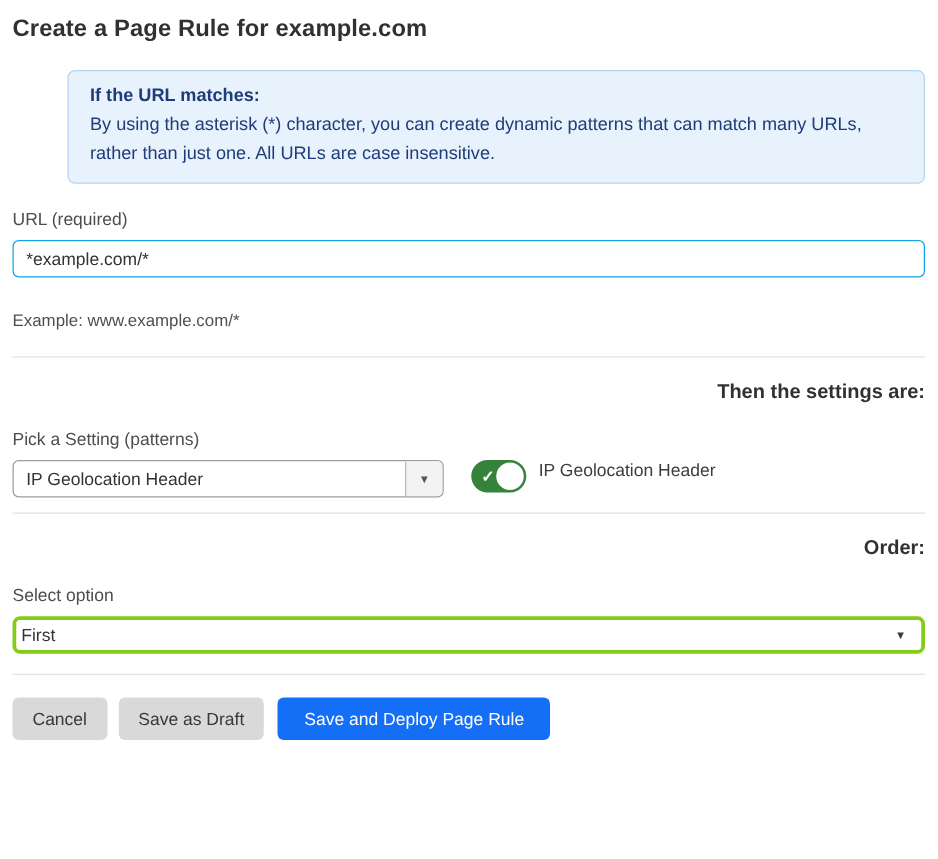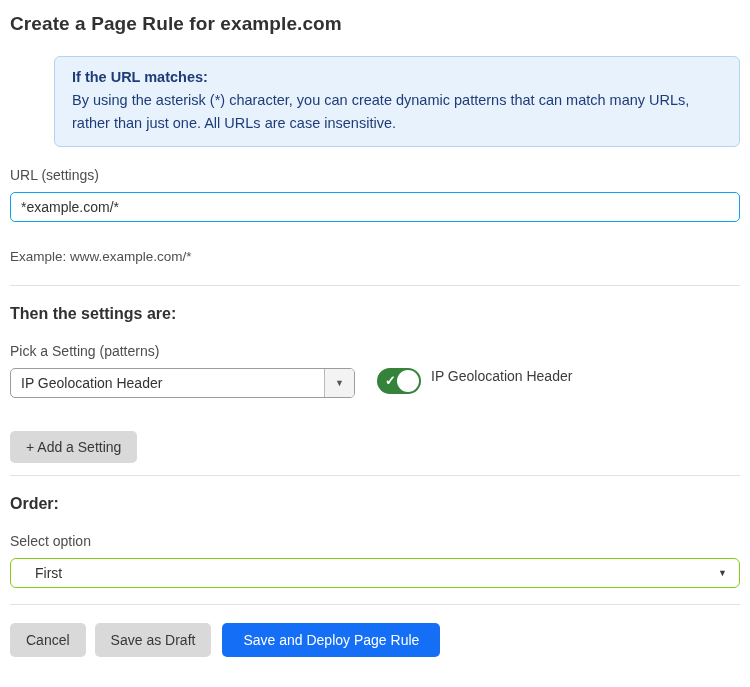--- a/index.html
+++ b/index.html
@@ -56,20 +56,21 @@
     border: none; border-top: 1px solid #e2e2e2;
     margin: 0;
   }
   .divider-1 { margin-top: 17px; }
   .divider-2 { margin-top: 12px; }
   .divider-3 { margin-top: 16px; }
 
   .section-heading {
     font-size: 16px; font-weight: bold; color: #313131;
     margin: 19px 0 0 0;
+    text-align: right;
   }
 
   
   .settings-row { display: flex; align-items: flex-start; margin-top: 6px; }
   .setting-select {
     display: flex; align-items: stretch;
     width: 345px; height: 30px;
     border: 1px solid #9c9c9c; border-radius: 5px;
     background: #fff; overflow: hidden; cursor: pointer;
   }
@@ -117,22 +118,22 @@
     border: none; border-radius: 5px;
     font-size: 14px; font-family: "Liberation Sans", sans-serif;
     cursor: pointer;
   }
   .add-setting-btn { margin-top: 33px; }
 
   
   .order-select {
     display: flex; align-items: center;
     width: 100%; height: 30px;
-    border: 1px solid #84cc16; border-radius: 6px;
-    background: #fff; padding: 0 12px 0 24px; cursor: pointer;
+    border: 3px solid #84cc16; border-radius: 6px;
+    background: #fff; padding: 0 12px 0 4px; cursor: pointer;
   }
   .order-select .select-value { flex: 1; font-size: 14px; color: #333; }
   .order-select .arrow { font-size: 9px; color: #3c3c3c; }
   .order-hint { margin-top: 7px; font-size: 14px; color: #4a4a4a; line-height: 22px; }
 
   
   .actions { display: flex; align-items: center; margin-top: 18px; }
   .actions .btn { height: 34px; line-height: 34px; }
   .actions .gap { width: 9px; }
   .actions .gap-lg { width: 11px; }
@@ -146,21 +147,21 @@
 
 <div class="page">
 
   <h1 class="page-title">Create a Page Rule for example.com</h1>
 
   <div class="info-box">
     <div class="info-heading">If the URL matches:</div>
     <div class="info-body">By using the asterisk (*) character, you can create dynamic patterns that can match many URLs, rather than just one. All URLs are case insensitive.</div>
   </div>
 
-  <label class="field-label">URL (settings)</label>
+  <label class="field-label">URL (required)</label>
   <input class="text-input" type="text" value="*example.com/*" style="">
   <div class="hint">Example: www.example.com/*</div>
 
   <hr class="divider divider-1">
 
   <h2 class="section-heading">Then the settings are:</h2>
 
   <label class="field-label">Pick a Setting (patterns)</label>
 
   <div class="settings-row">
@@ -170,21 +171,20 @@
           <span>▼</span>
         </span>
     </div>
     <div class="toggle">
       <span class="check">✓</span>
       <span class="knob"></span>
     </div>
     <span class="toggle-label">IP Geolocation Header</span>
   </div>
 
-  <button class="btn add-setting-btn">+ Add a Setting</button>
 
   <hr class="divider divider-2">
 
   <h2 class="section-heading">Order:</h2>
 
   <label class="field-label">Select option</label>
 
   <div class="order-select">
     <span class="select-value">First</span>
     <span class="arrow">▼</span>

